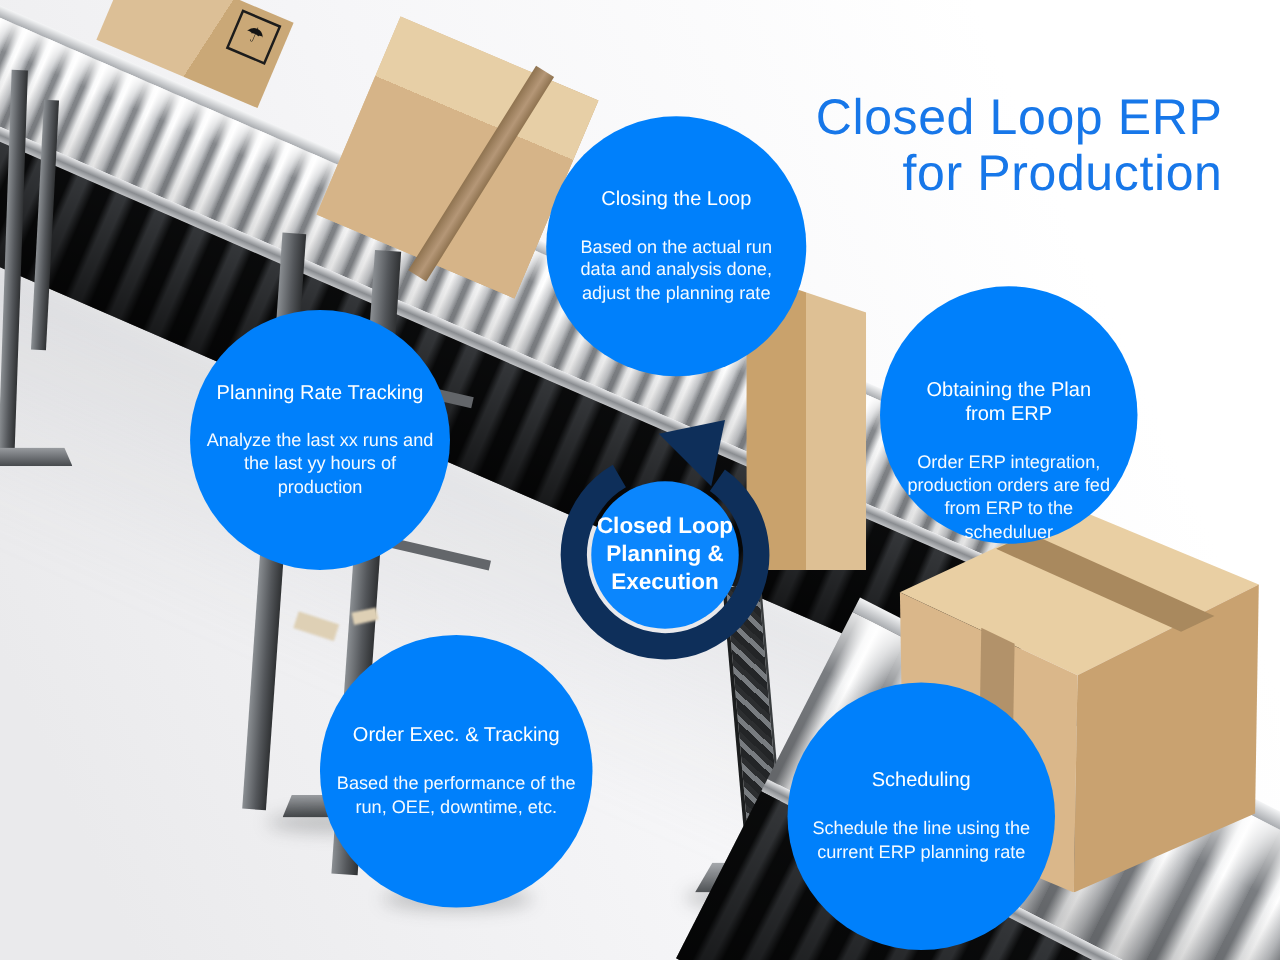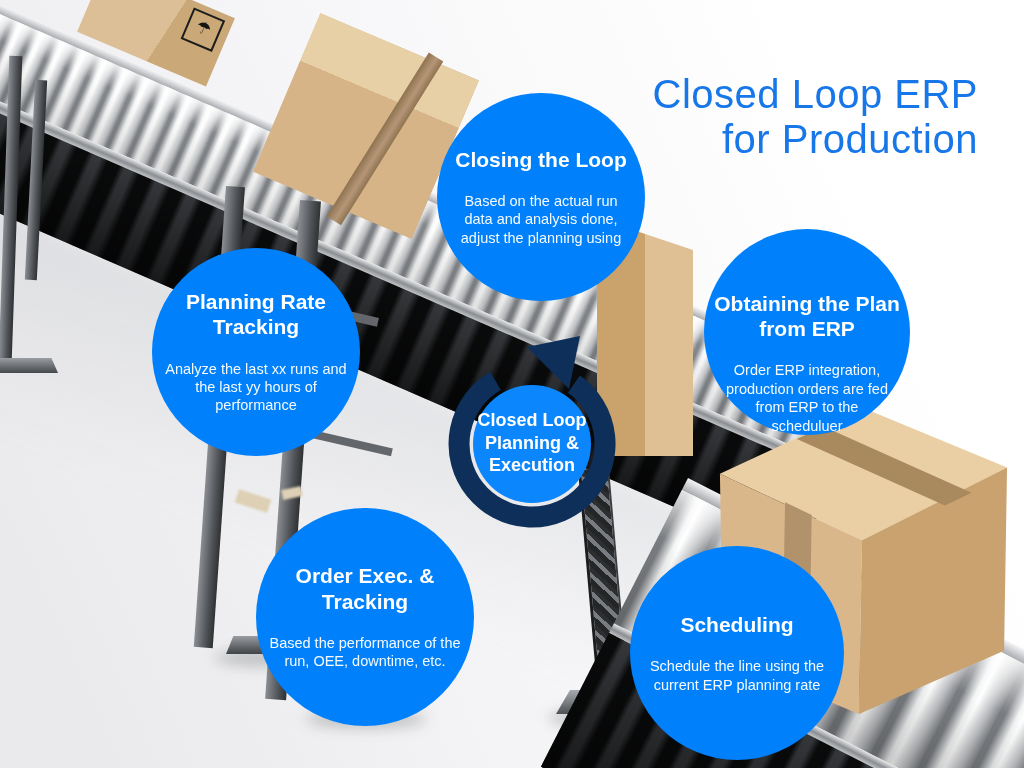--- a/index.html
+++ b/index.html
@@ -75,21 +75,21 @@
   
   #title{
     position:absolute;top:26px;right:46px;text-align:right;white-space:pre-line;
     color:#1777e9;font-size:40px;font-weight:400;line-height:1.13;letter-spacing:.5px;margin-top:46px;
   }
   .bubble{
     position:absolute;border-radius:50%;background:#0080fb;color:#ffffff;
     display:flex;flex-direction:column;align-items:center;justify-content:center;
     text-align:center;gap:20px;
   }
-  .bubble-title{font-weight:700;font-size:21px;line-height:1.2;white-space:pre-line;}
+  .bubble-title{font-weight:400;font-size:16px;line-height:1.2;white-space:pre-line;}
   .bubble-body{font-size:14.5px;line-height:1.27;color:rgba(255,255,255,.96);}
   #b1{left:437px;top:93px;width:208px;height:208px;}
   #b2{left:152px;top:248px;width:208px;height:208px;}
   #b3{left:704px;top:229px;width:206px;height:206px;justify-content:flex-end;}
   #b4{left:256px;top:508px;width:218px;height:218px;}
   #b5{left:630px;top:546px;width:214px;height:214px;}
   #b1 .bubble-body{width:182px;}
   #b2 .bubble-body{width:188px;}
   #b3 .bubble-body{width:170px;}
   #b4 .bubble-body{width:198px;}
@@ -165,25 +165,25 @@
     <path d="M 75.5 64.8 A 73 73 0 1 0 153.9 68.2" fill="none" stroke="#0e2f5a" stroke-width="21"></path>
     <polygon points="160,20 149,73 107,31" fill="#0e2f5a"></polygon>
     <circle cx="112" cy="128" r="59" fill="#0b86fd"></circle>
   </svg>
   <div id="hub-label">Closed Loop
 Planning &amp;
 Execution</div>
 
   <div class="bubble" id="b1">
     <div class="bubble-title">Closing the Loop</div>
-    <div class="bubble-body">Based on the actual run data and analysis done, adjust the planning using</div>
+    <div class="bubble-body">Based on the actual run data and analysis done, adjust the planning rate</div>
   </div>
   <div class="bubble" id="b2">
     <div class="bubble-title">Planning Rate Tracking</div>
-    <div class="bubble-body">Analyze the last xx runs and the last yy hours of performance</div>
+    <div class="bubble-body">Analyze the last xx runs and the last yy hours of production</div>
   </div>
   <div class="bubble" id="b3">
     <div class="bubble-title">Obtaining the Plan
 from ERP</div>
     <div class="bubble-body">Order ERP integration, production orders are fed from ERP to the scheduluer</div>
   </div>
   <div class="bubble" id="b4">
     <div class="bubble-title">Order Exec. &amp; Tracking</div>
     <div class="bubble-body">Based the performance of the run, OEE, downtime, etc.</div>
   </div>

